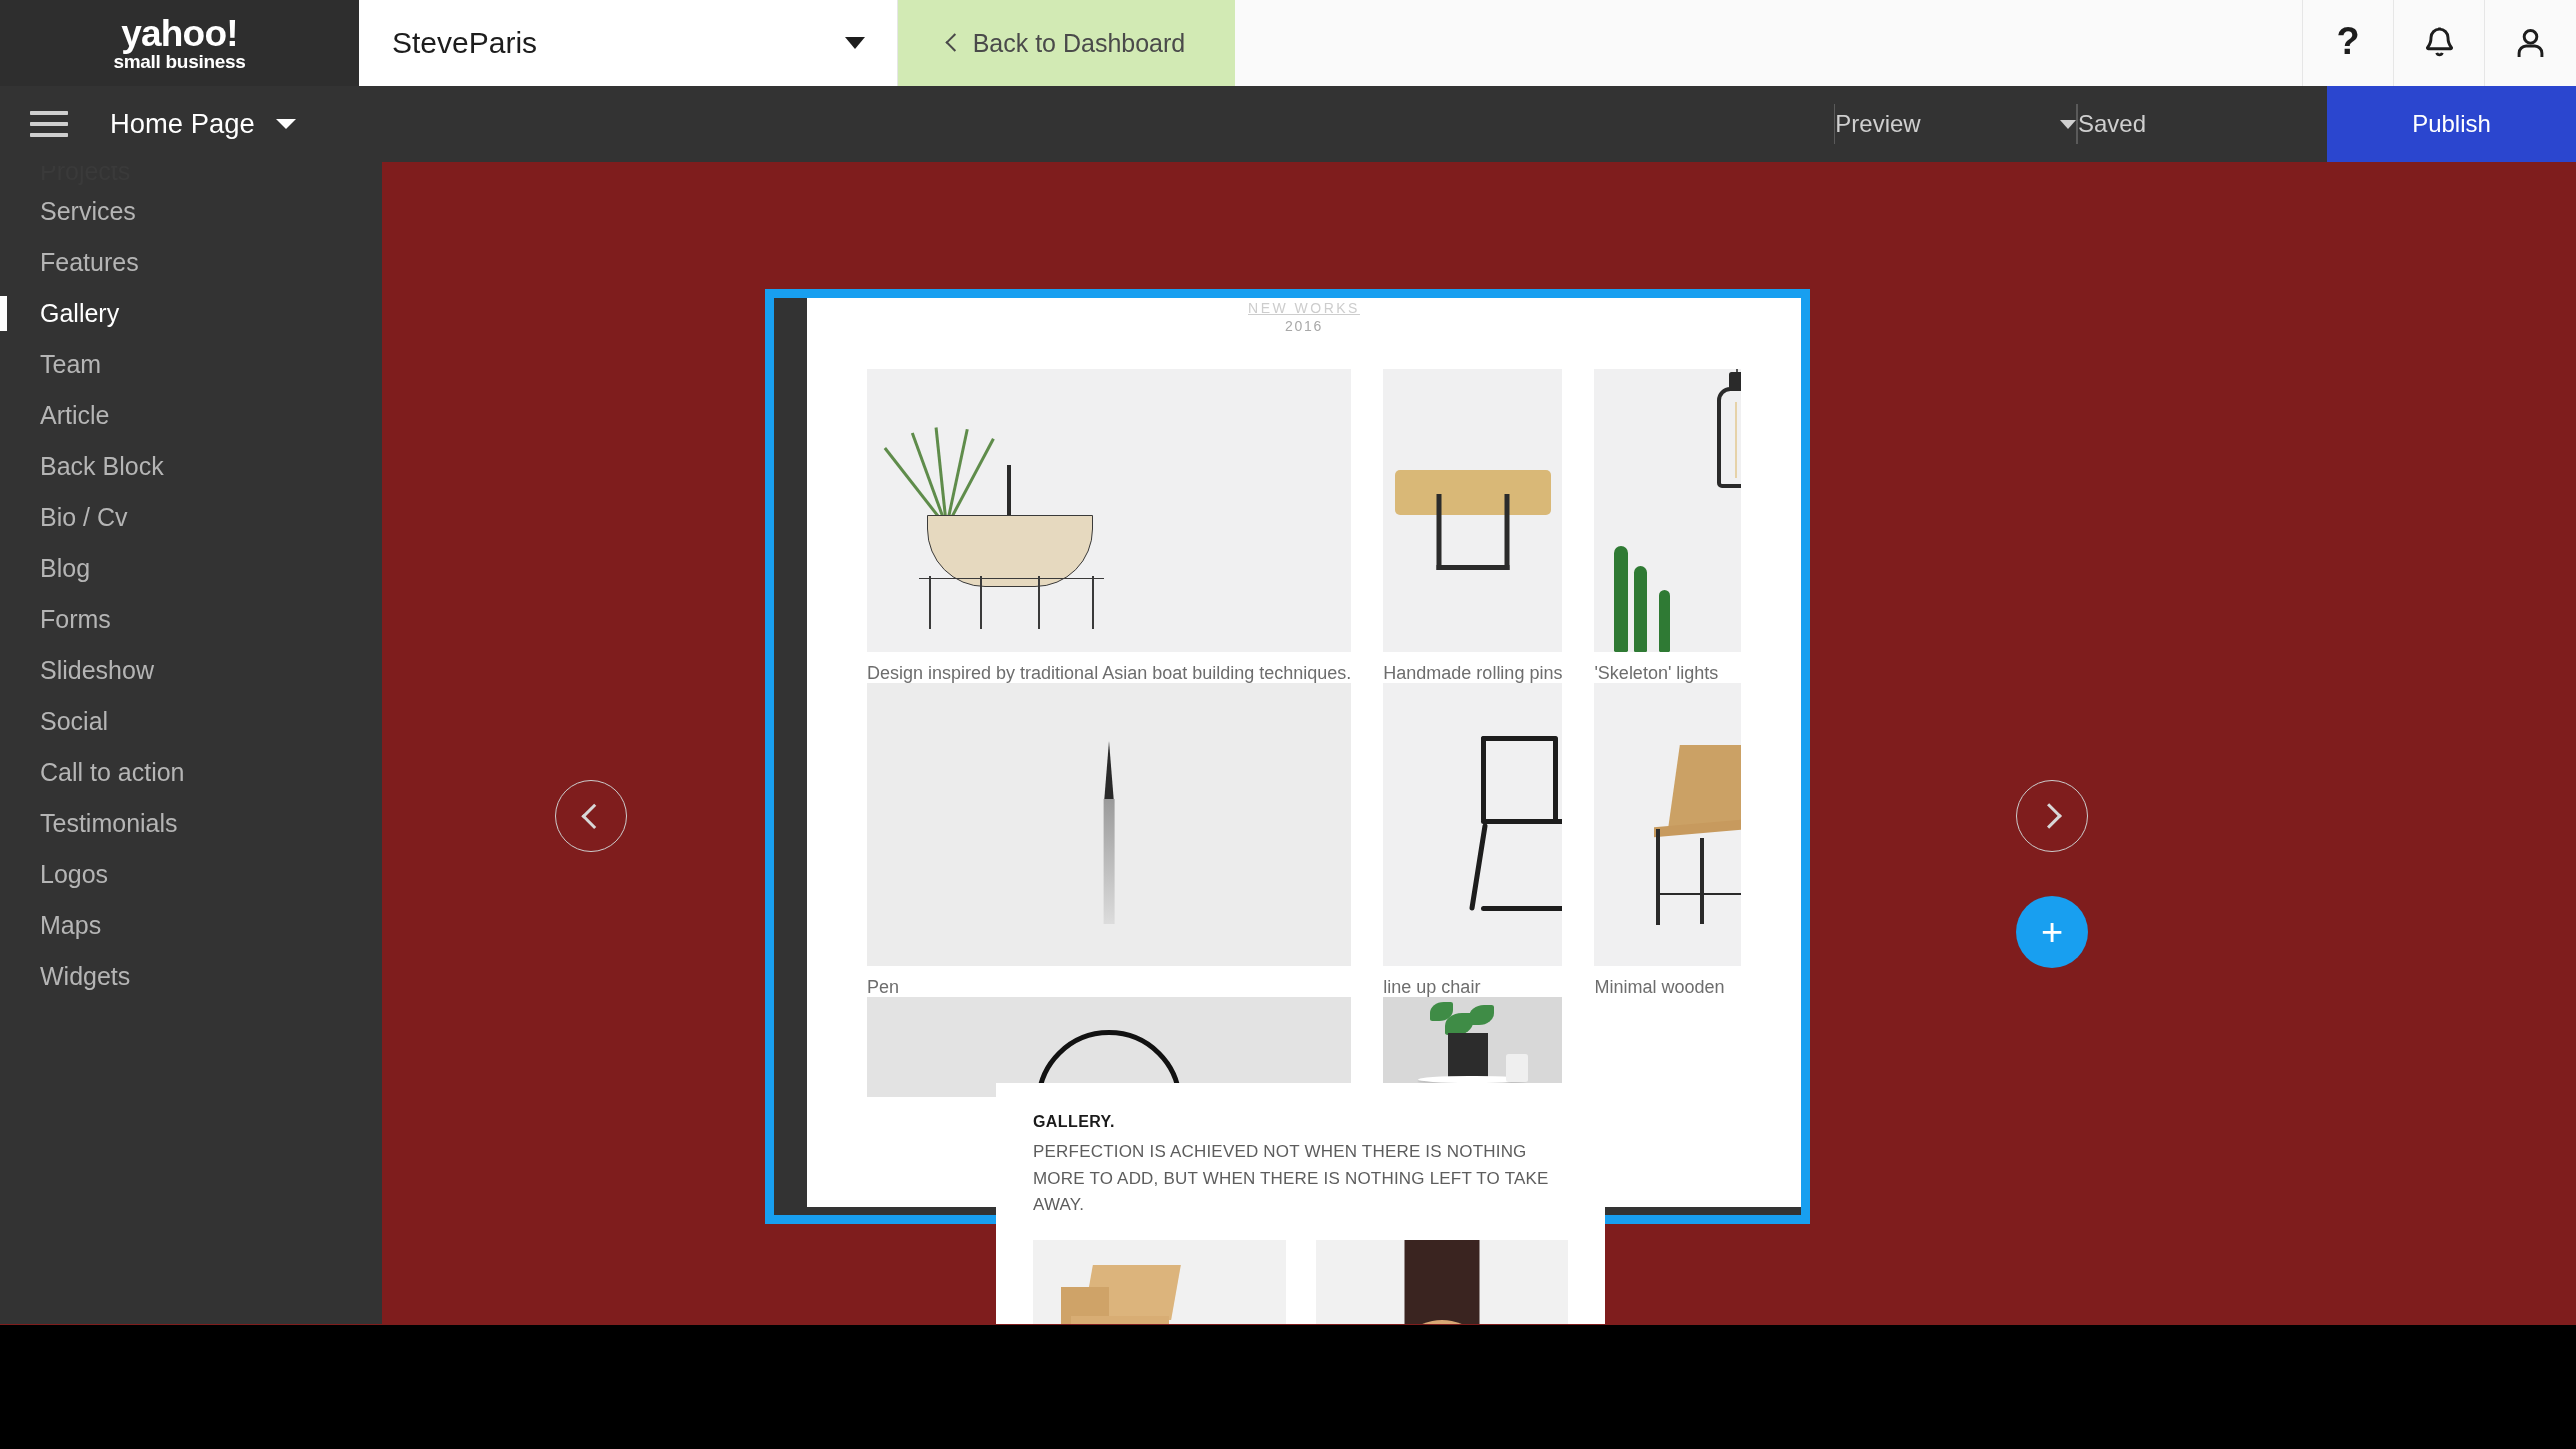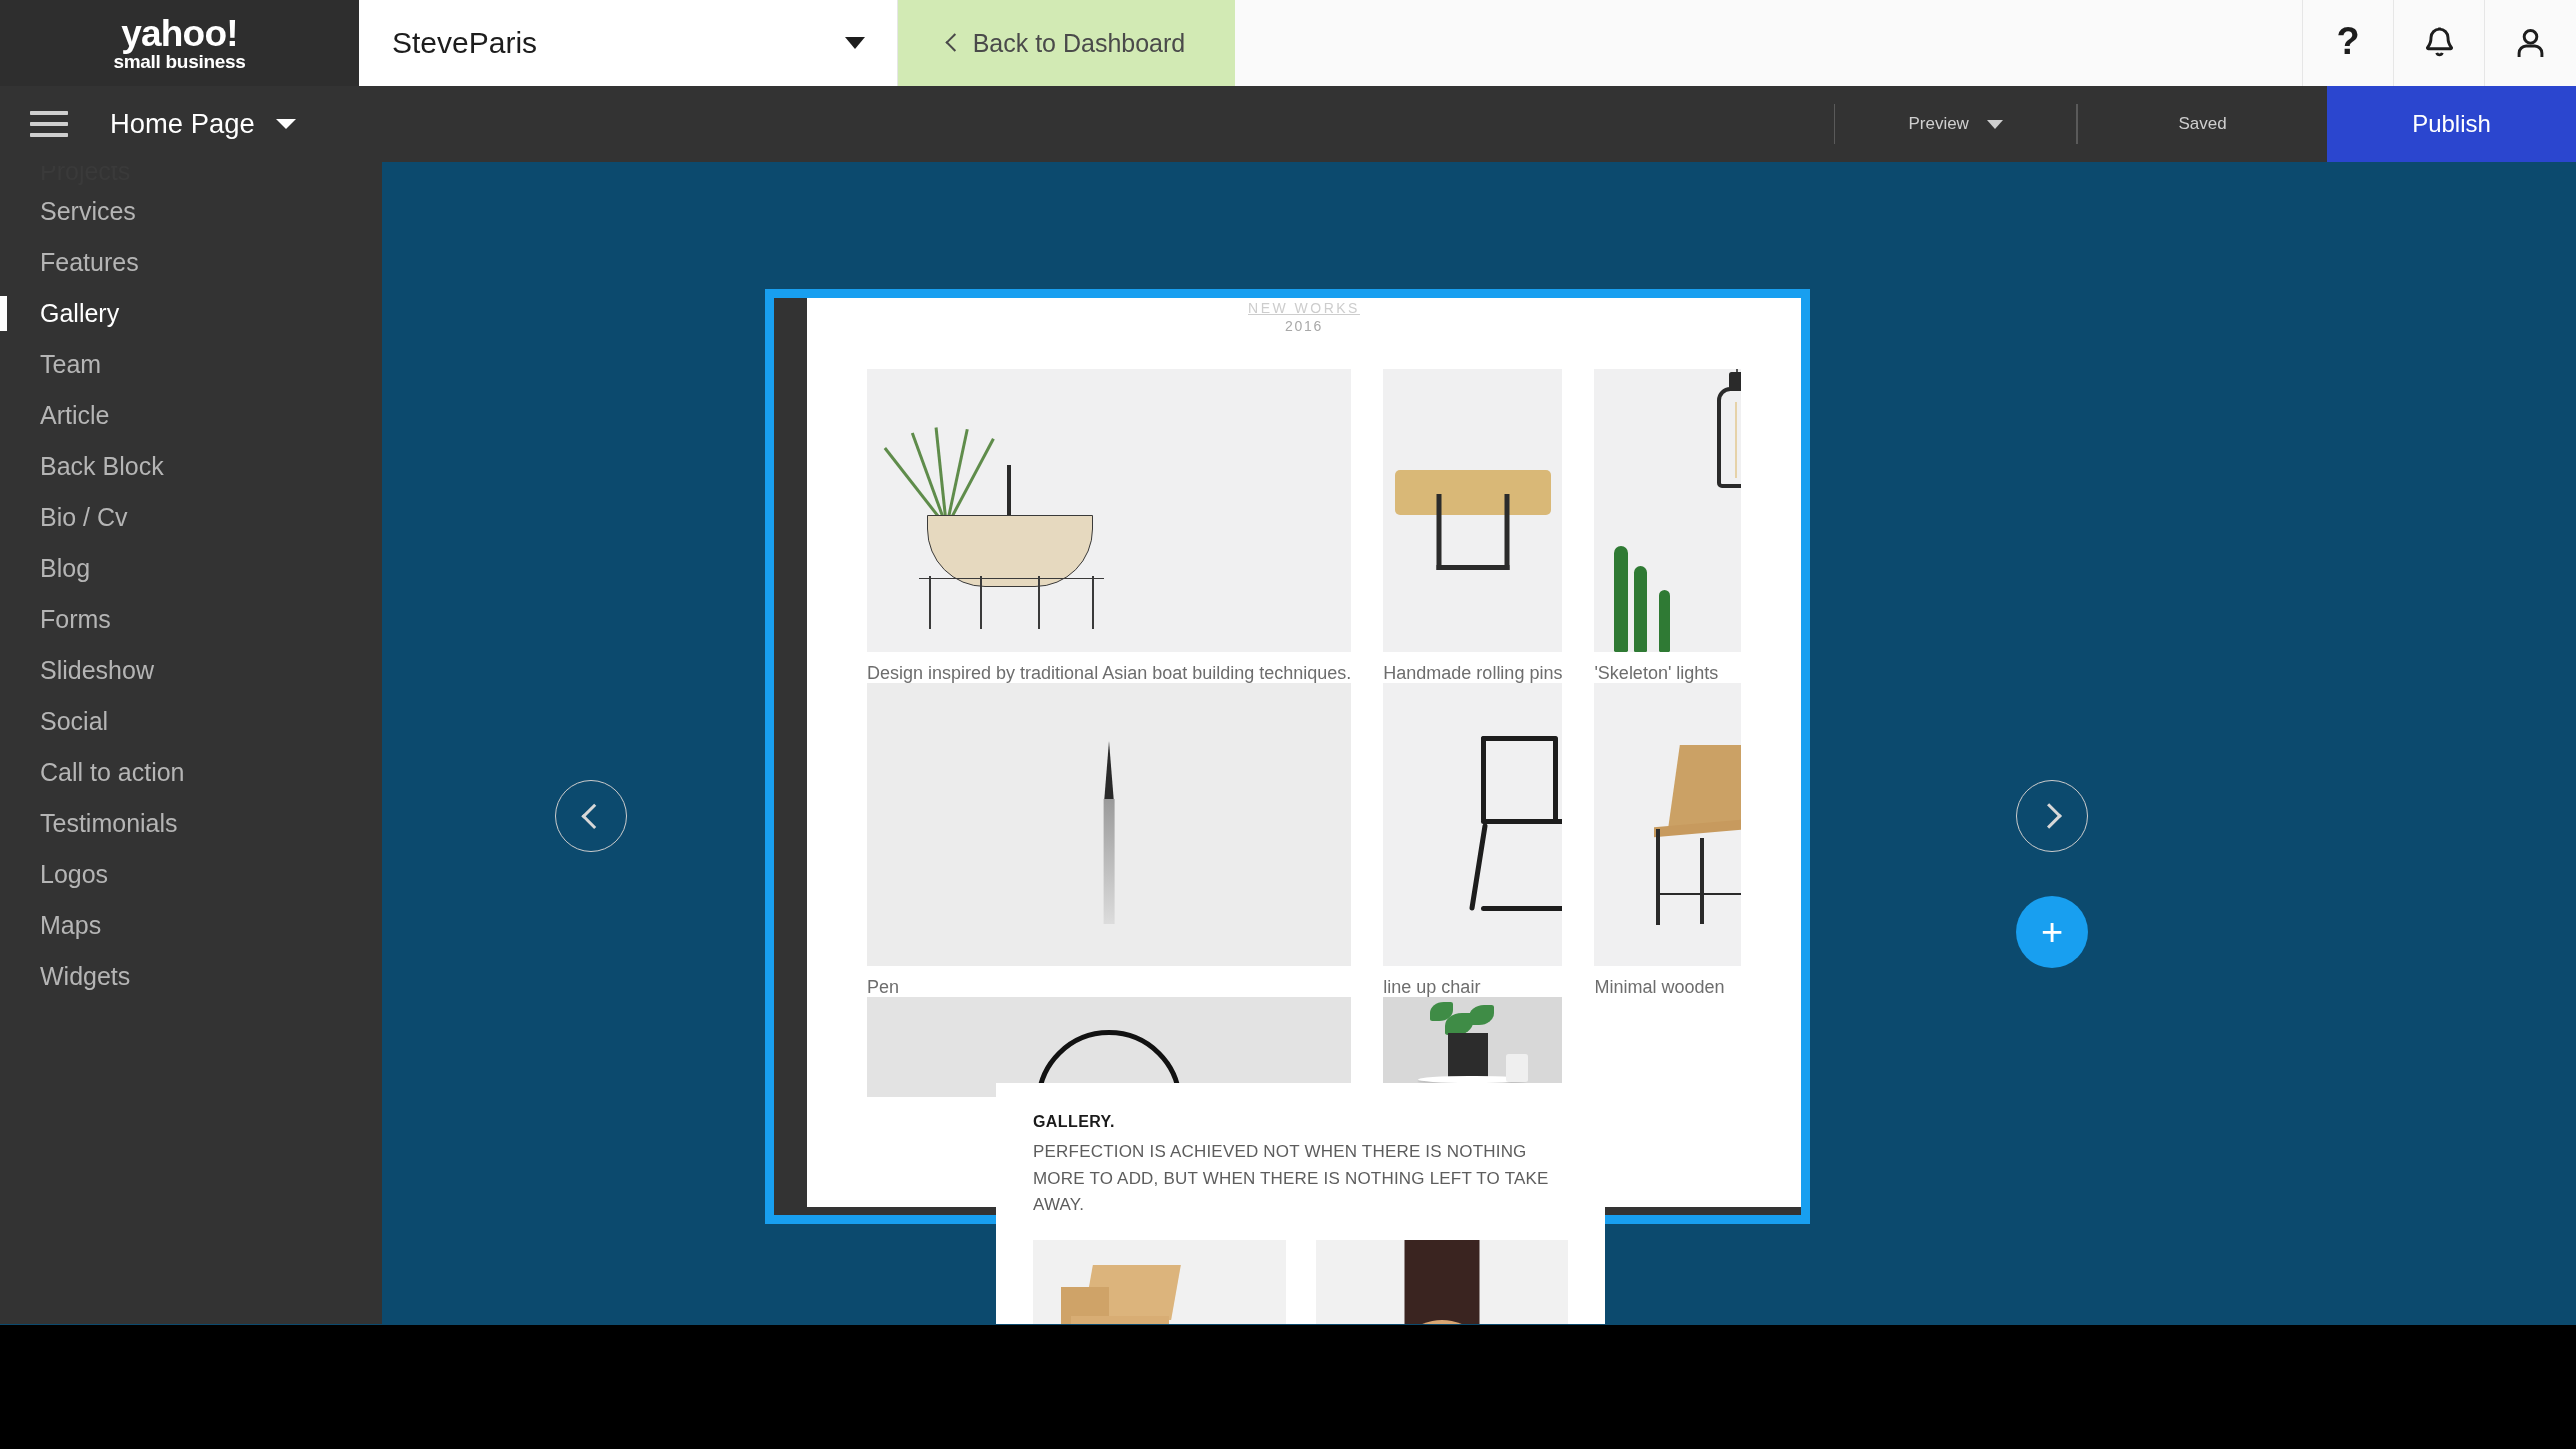--- a/index.html
+++ b/index.html
@@ -3,21 +3,21 @@
 <meta charset="utf-8">
 <style>
   * { box-sizing: border-box; margin:0; padding:0; }
   html,body { width:2576px; height:1449px; background:#000; overflow:hidden;
               font-family:"Liberation Sans", sans-serif; }
 
   #app { position:relative; width:2576px; height:1449px; background:#000; }
 
   
   .editor { position:absolute; left:0; top:0; width:2576px; height:1325px;
-            background:#0c4a6e; overflow:hidden; }
+            background:#7f1d1d; overflow:hidden; }
 
   
   .topbar { position:absolute; left:0; top:0; width:2576px; height:86px;
             background:#2e2e2e; display:flex; align-items:stretch; }
 
   .brand { width:359px; height:86px; display:flex; align-items:center;
            justify-content:center; background:#2e2e2e; }
   .yahoo-logo { text-align:center; line-height:1; }
   .yahoo-logo .y1 { display:block; color:#fff; font-weight:bold; font-size:37px;
                     letter-spacing:-0.8px; font-family:"Liberation Sans", sans-serif; }
@@ -50,22 +50,22 @@
              background:#333333; display:flex; align-items:center; }
   .hamburger { margin-left:30px; width:38px; }
   .hamburger span { display:block; height:4.2px; background:#cfcfcf;
                     border-radius:0.8px; margin:6.7px 0; }
   .page-name { margin-left:42px; color:#ffffff; font-size:27.4px; }
   .caret-lt { width:0;height:0;border-left:10px solid transparent;
               border-right:10px solid transparent;border-top:10.8px solid #ffffff;
               margin-left:21px; }
   .tb-right { margin-left:auto; display:flex; align-items:center; height:76px; }
   .tb-div { width:1.7px; height:40px; background:#5a5a5a; }
-  .tb-btn { color:#cfcfcf; font-size:17px; display:flex; align-items:center;
-            justify-content:center; height:76px; }
+  .tb-btn { color:#cfcfcf; font-size:24px; display:flex; align-items:center;
+            justify-content:space-between; height:76px; }
   .preview-btn { width:241px; gap:18.3px; }
   .saved-btn  { width:249px; }
   .publish-btn{ width:249px; height:76px; background:#2b46cf; color:#fff;
                 font-size:24px; display:flex; align-items:center; justify-content:center; }
 
   
   .sidebar { position:absolute; left:0; top:161px; width:382px; height:1163px;
              background:#333333; padding-top:5px; overflow:hidden; }
   .side-item { position:relative; height:51px; display:flex; align-items:center;
                padding-left:40px; color:#b5b5b5; font-size:25px; }

